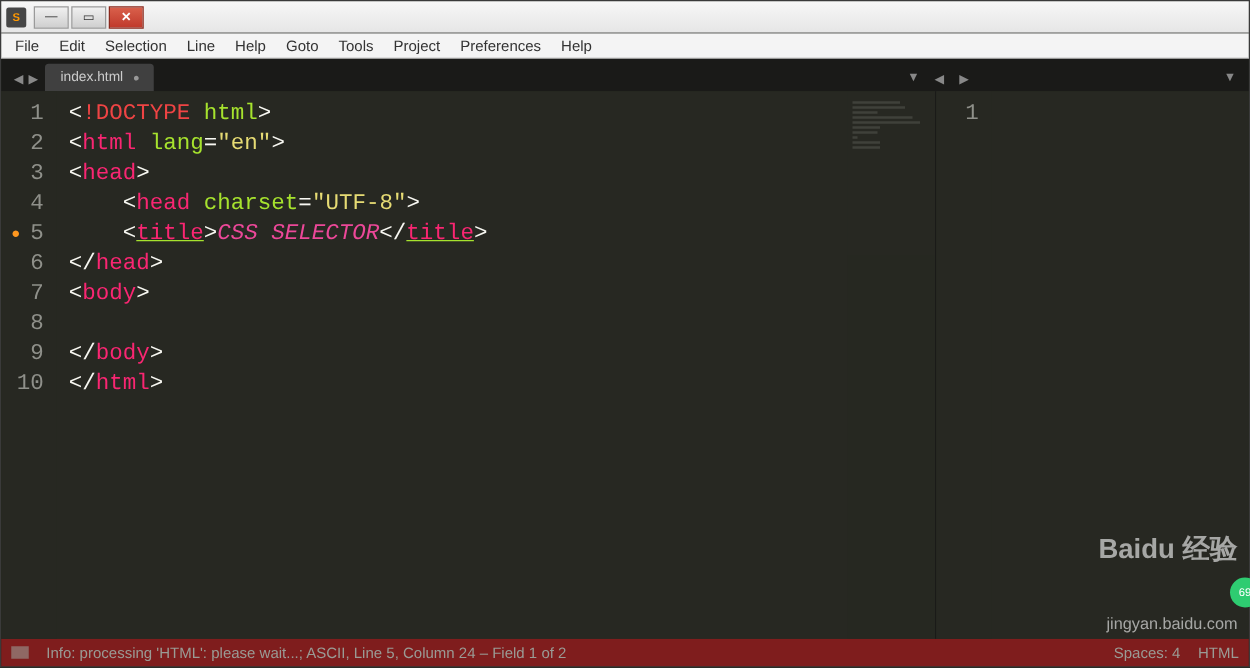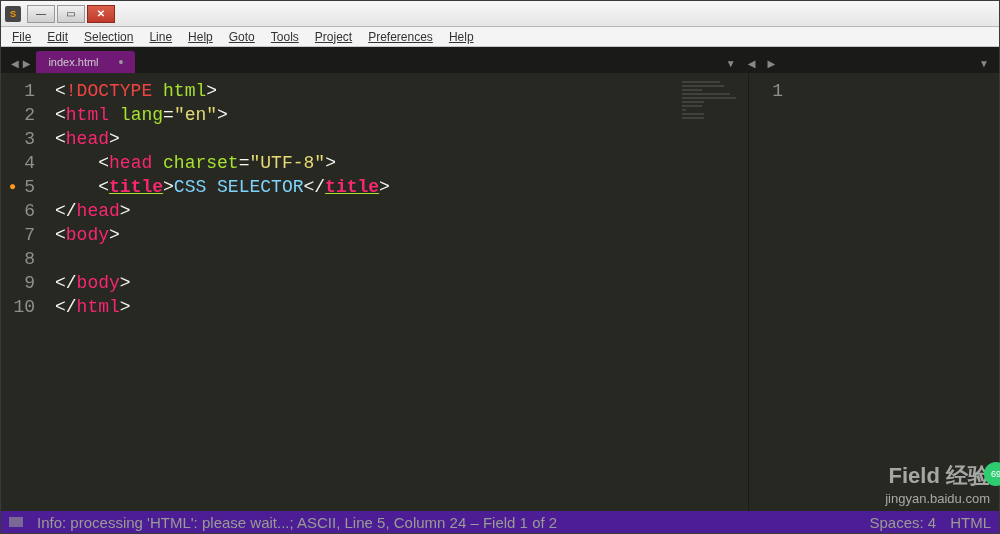--- a/index.html
+++ b/index.html
@@ -6,53 +6,53 @@
 body { font-family:"Segoe UI",Tahoma,sans-serif; font-size:12px; width:1000px; height:534px; overflow:hidden; background:#272822; position:relative; }
 .window { width:1000px; height:534px; display:flex; flex-direction:column; border:1px solid #3a3a3a; }
 .titlebar { height:26px; background:linear-gradient(#f7f7f7,#e6e6e6); display:flex; align-items:center; padding:0 4px; border-bottom:1px solid #b8b8b8; }
 .titlebar .app-icon { width:16px; height:16px; background:#464646; margin-right:6px; border-radius:2px; display:flex; align-items:center; justify-content:center; color:#ff9800; font-size:9px; font-weight:bold; }
 .titlebar .title { color:#444; font-size:12px; flex:1; }
 .win-controls { display:flex; gap:2px; }
 .win-btn { width:28px; height:18px; display:flex; align-items:center; justify-content:center; font-size:10px; cursor:pointer; }
 .win-btn.min,.win-btn.max { background:linear-gradient(#f0f0f0,#cfcfcf); border:1px solid #9a9a9a; color:#333; }
 .win-btn.close { background:linear-gradient(#d9604b,#c0392b); border:1px solid #8a281c; color:#fff; font-weight:bold; }
 .menubar { height:20px; background:#f4f4f4; display:flex; align-items:center; padding:0 4px; gap:2px; border-bottom:1px solid #c7c7c7; color:#333; }
-.menu-item { padding:2px 7px; cursor:pointer; font-size:12px;text-decoration:underline; }
+.menu-item { padding:2px 7px; cursor:pointer; font-size:12px; }
 .tabbar { height:26px; background:#1a1a18; display:flex; align-items:flex-end; padding-left:4px; }
 .navarrows { display:flex; gap:4px; padding:0 6px 4px 6px; color:#888; font-size:10px; }
 .navarrows span { cursor:pointer; }
-.tab { height:22px; background:#701a75; color:#ccc; padding:4px 12px; font-size:11px; display:flex; align-items:center; gap:20px; border-top-left-radius:3px; border-top-right-radius:3px; cursor:pointer;text-align:right; }
+.tab { height:22px; background:#404040; color:#ccc; padding:4px 12px; font-size:11px; display:flex; align-items:center; gap:8px; border-top-left-radius:3px; border-top-right-radius:3px; cursor:pointer;text-align:right; }
 .tab .dirty { color:#999; font-size:14px; line-height:10px; }
 .split-nav { margin-left:auto; display:flex; gap:12px; padding:0 10px 4px 0; color:#888; font-size:10px; }
 .split-nav span { cursor:pointer; }
 .editor-row { flex:1; display:flex; background:#272822; position:relative; }
 .pane { display:flex; flex-direction:column; position:relative; }
 .pane.left { flex:1; border-right:1px solid #1a1a18; }
 .pane.right { width:250px; }
 .code-area { flex:1; display:flex; font-family:Consolas,"Courier New",monospace; font-size:18px; line-height:24px; }
 .gutter { background:#272822; color:#8f908a; text-align:right; padding:6px 10px 6px 6px; user-select:none; min-width:44px; }
 .gutter .ln { height:24px; }
 .gutter .modified { color:#fd971f; position:absolute; left:2px; font-size:12px; }
 .code { padding:6px 10px; color:#f8f8f2; white-space:pre; flex:1; }
 .p { color:#f8f8f2; } 
 .kw { color:#ef4444; } 
 .tag { color:#f92672; }
 .htmltxt { color:#a6e22e; }
 .attr { color:#a6e22e; }
 .eq { color:#f8f8f2; }
 .str { color:#e6db74; }
-.txt { color:#7dd3fc; }
-.ul { text-decoration:underline; text-decoration-color:#a6e22e;font-weight:bold; }
+.txt { color:#ec4899;font-style:italic; }
+.ul { text-decoration:underline; text-decoration-color:#a6e22e; }
 .minimap { width:70px; background:#272822; opacity:.6; position:absolute; right:0; top:0; bottom:0; padding:8px 4px; pointer-events:none; }
 .minimap .mline { height:2px; margin-bottom:2px; background:#8f908a; opacity:.4; }
-.statusbar { height:22px; background:#4c1d95; color:#9a9b95; display:flex; align-items:center; font-size:15px; padding:0 8px; gap:14px;justify-content:space-between; }
+.statusbar { height:22px; background:#7f1d1d; color:#9a9b95; display:flex; align-items:center; font-size:12px; padding:0 8px; gap:14px;justify-content:space-between; }
 .statusbar .sicon { width:14px; height:10px; background:#9a9b95; opacity:.6; }
 .statusbar .spacer { flex:1; }
 .watermark { position:absolute; right:10px; bottom:28px; color:#ddd; opacity:.7; font-size:22px; font-weight:bold; text-align:right; pointer-events:none; }
-.watermark .sub { font-size:13px; font-weight:normal; }
+.watermark .sub { font-size:13px; font-weight:normal;margin-top:37px; }
 .green-badge { position:absolute; right:-8px; top:462px; width:24px; height:24px; border-radius:50%; background:#2ecc71; color:#fff; font-size:9px; display:flex; align-items:center; justify-content:center; }
 </style>
 </head>
 <body>
 
 <div class="window">
   <div class="titlebar">
     <div class="app-icon">S</div>
     <div class="win-controls">
       <div class="win-btn min">—</div>
@@ -144,16 +144,16 @@
   <div class="statusbar">
     <div class="sicon"></div>
     <span>Info: processing 'HTML': please wait...; ASCII, Line 5, Column 24 – Field 1 of 2</span>
     <div class="spacer"></div>
     <span>Spaces: 4</span>
     <span>HTML</span>
   </div>
 </div>
 
 <div class="watermark">
-  <div>Field 经验</div>
+  <div>Baidu 经验</div>
   <div class="sub">jingyan.baidu.com</div>
 </div>
 <div class="green-badge">69</div>
 
 </body></html>

